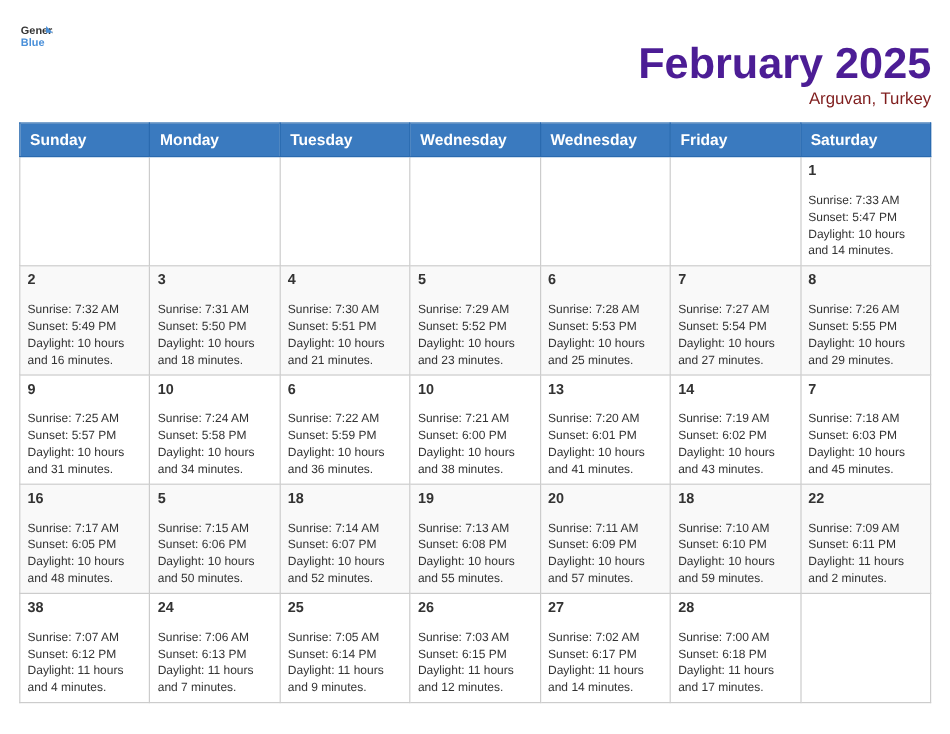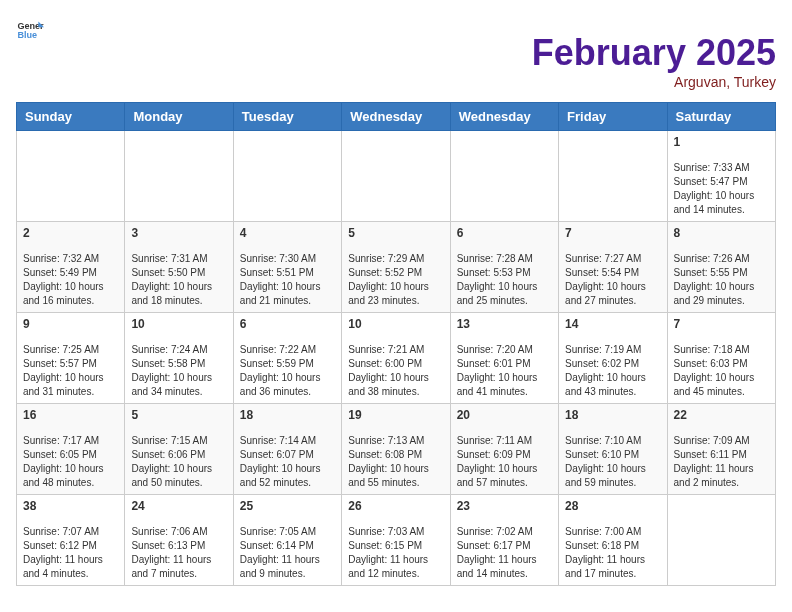--- a/index.html
+++ b/index.html
@@ -223,21 +223,21 @@
         </td>
         <td>
           <div class="day-number">25</div>
           <div class="day-info">Sunrise: 7:05 AM<br>Sunset: 6:14 PM<br>Daylight: 11 hours and 9 minutes.</div>
         </td>
         <td>
           <div class="day-number">26</div>
           <div class="day-info">Sunrise: 7:03 AM<br>Sunset: 6:15 PM<br>Daylight: 11 hours and 12 minutes.</div>
         </td>
         <td>
-          <div class="day-number">23</div>
+          <div class="day-number">27</div>
           <div class="day-info">Sunrise: 7:02 AM<br>Sunset: 6:17 PM<br>Daylight: 11 hours and 14 minutes.</div>
         </td>
         <td>
           <div class="day-number">28</div>
           <div class="day-info">Sunrise: 7:00 AM<br>Sunset: 6:18 PM<br>Daylight: 11 hours and 17 minutes.</div>
         </td>
         <td class="empty-cell"></td>
       </tr>
     </tbody>
 </table>

